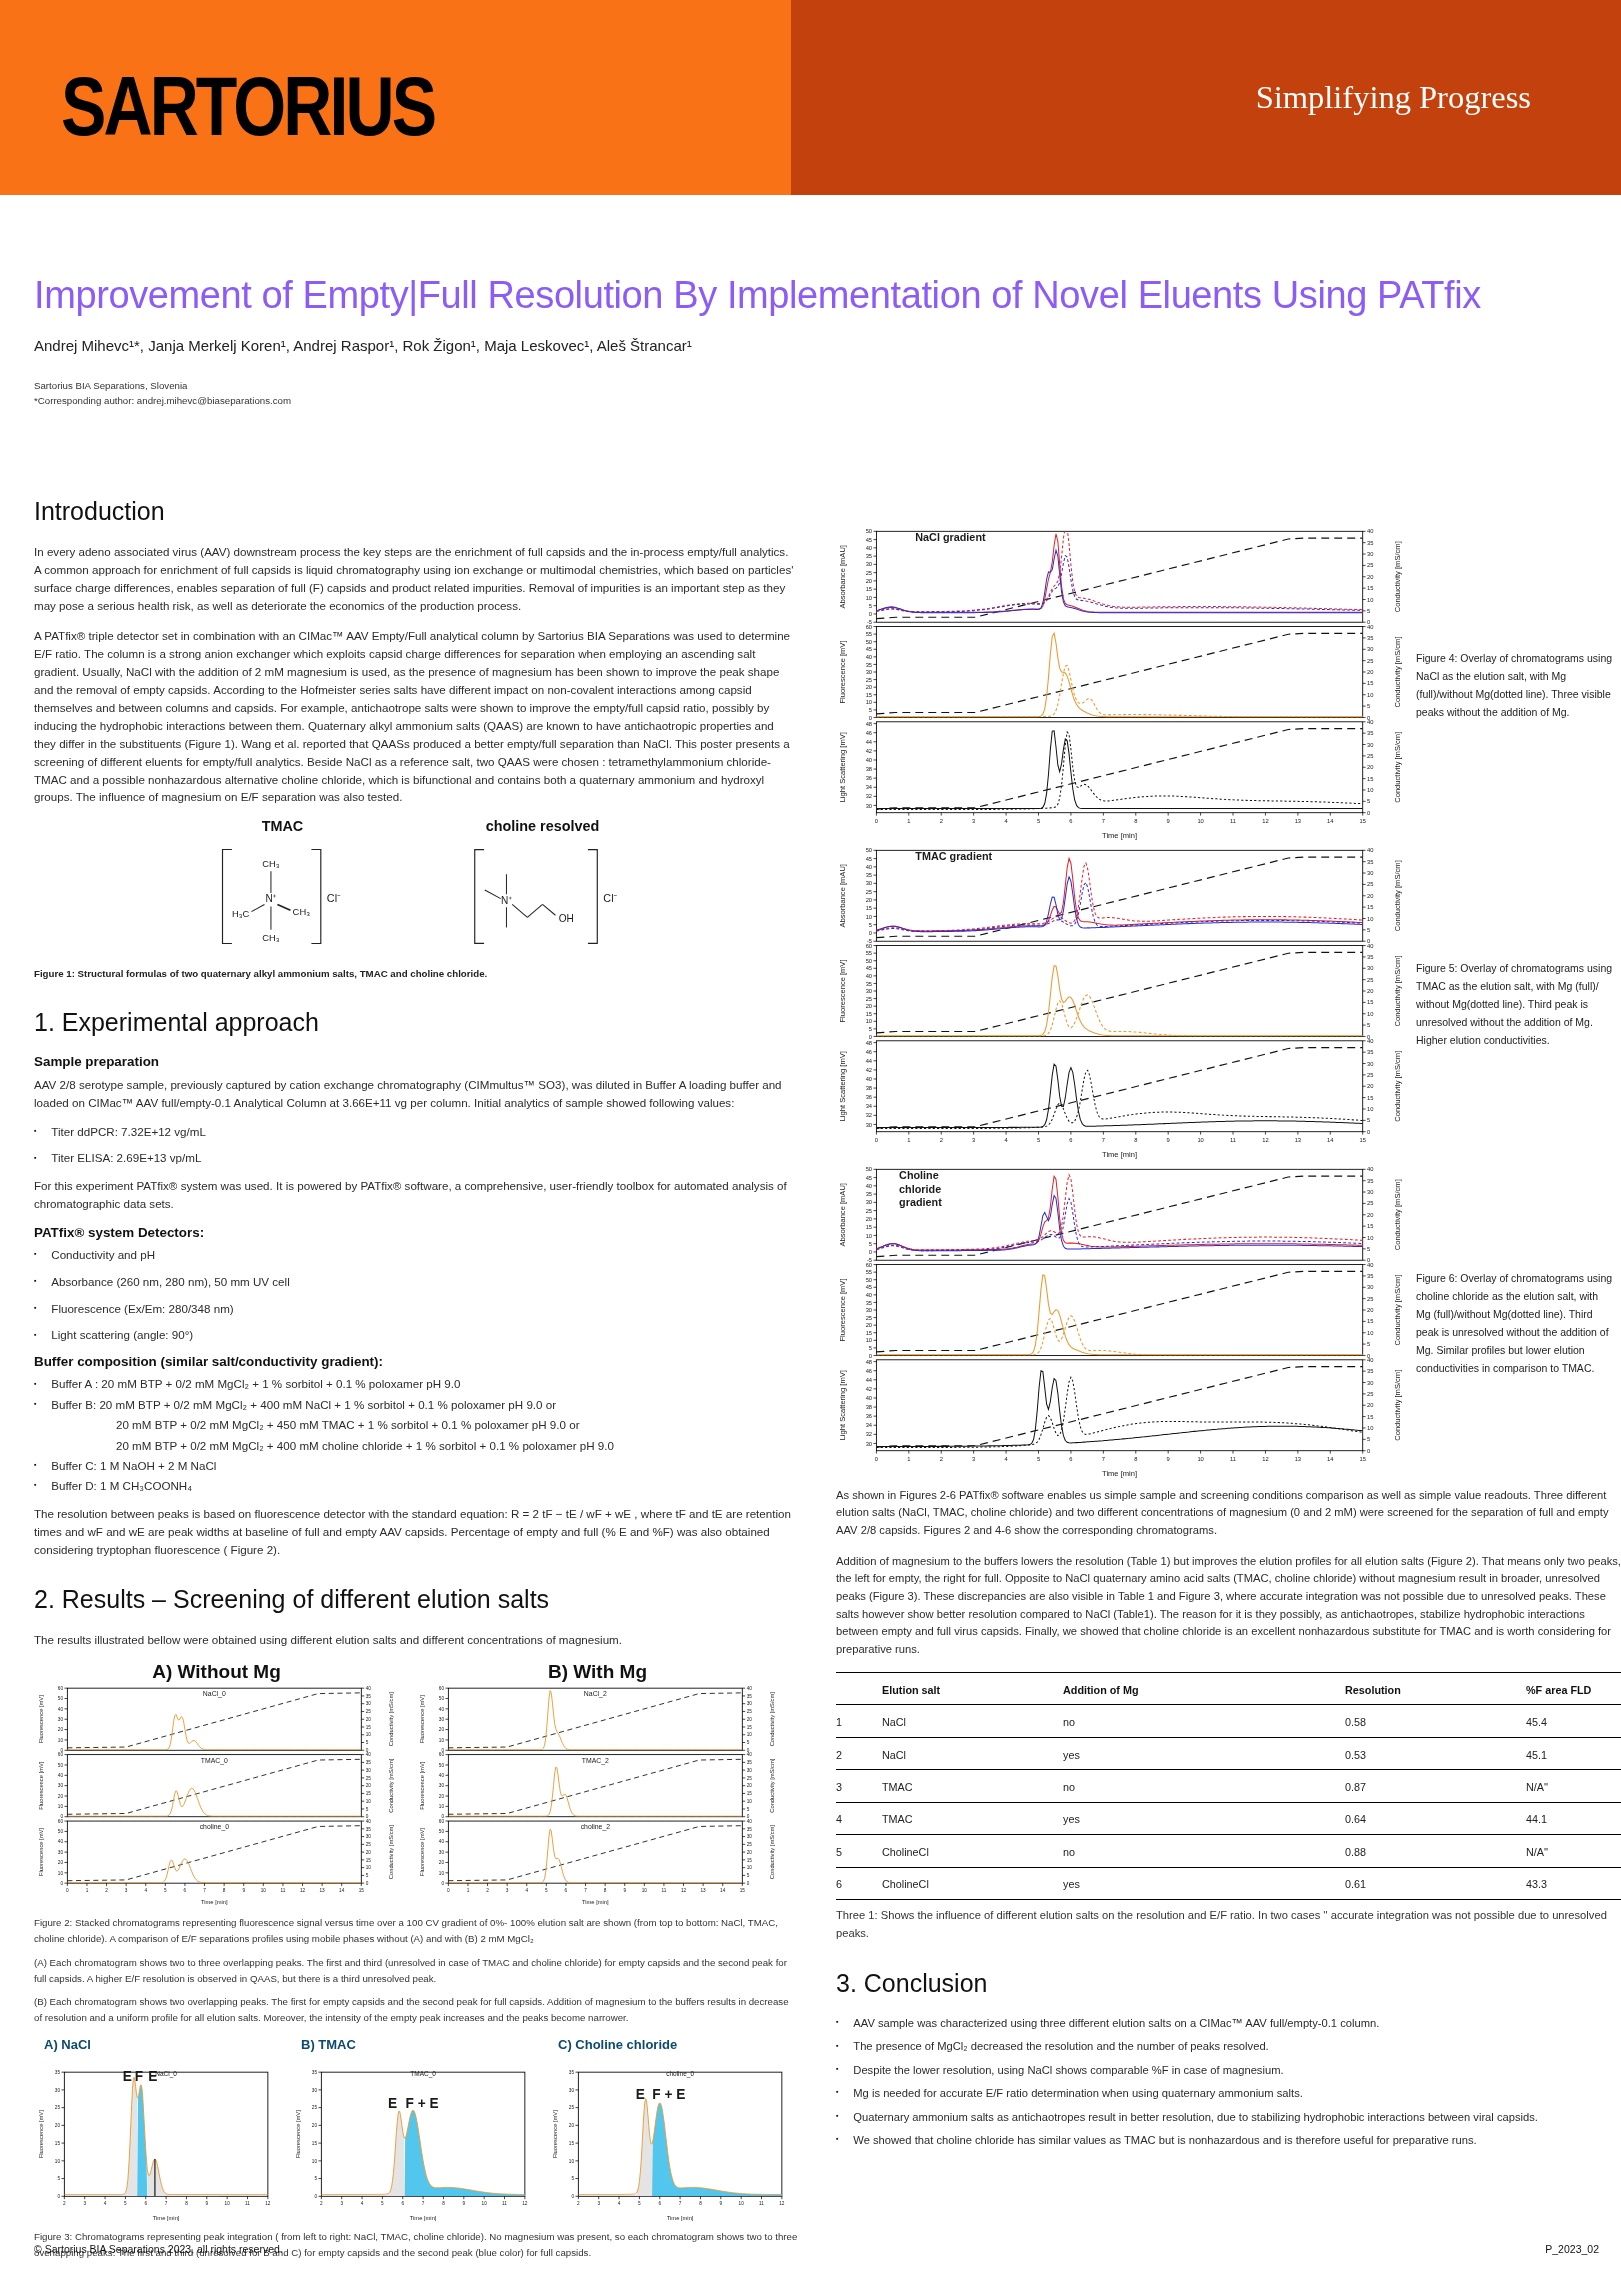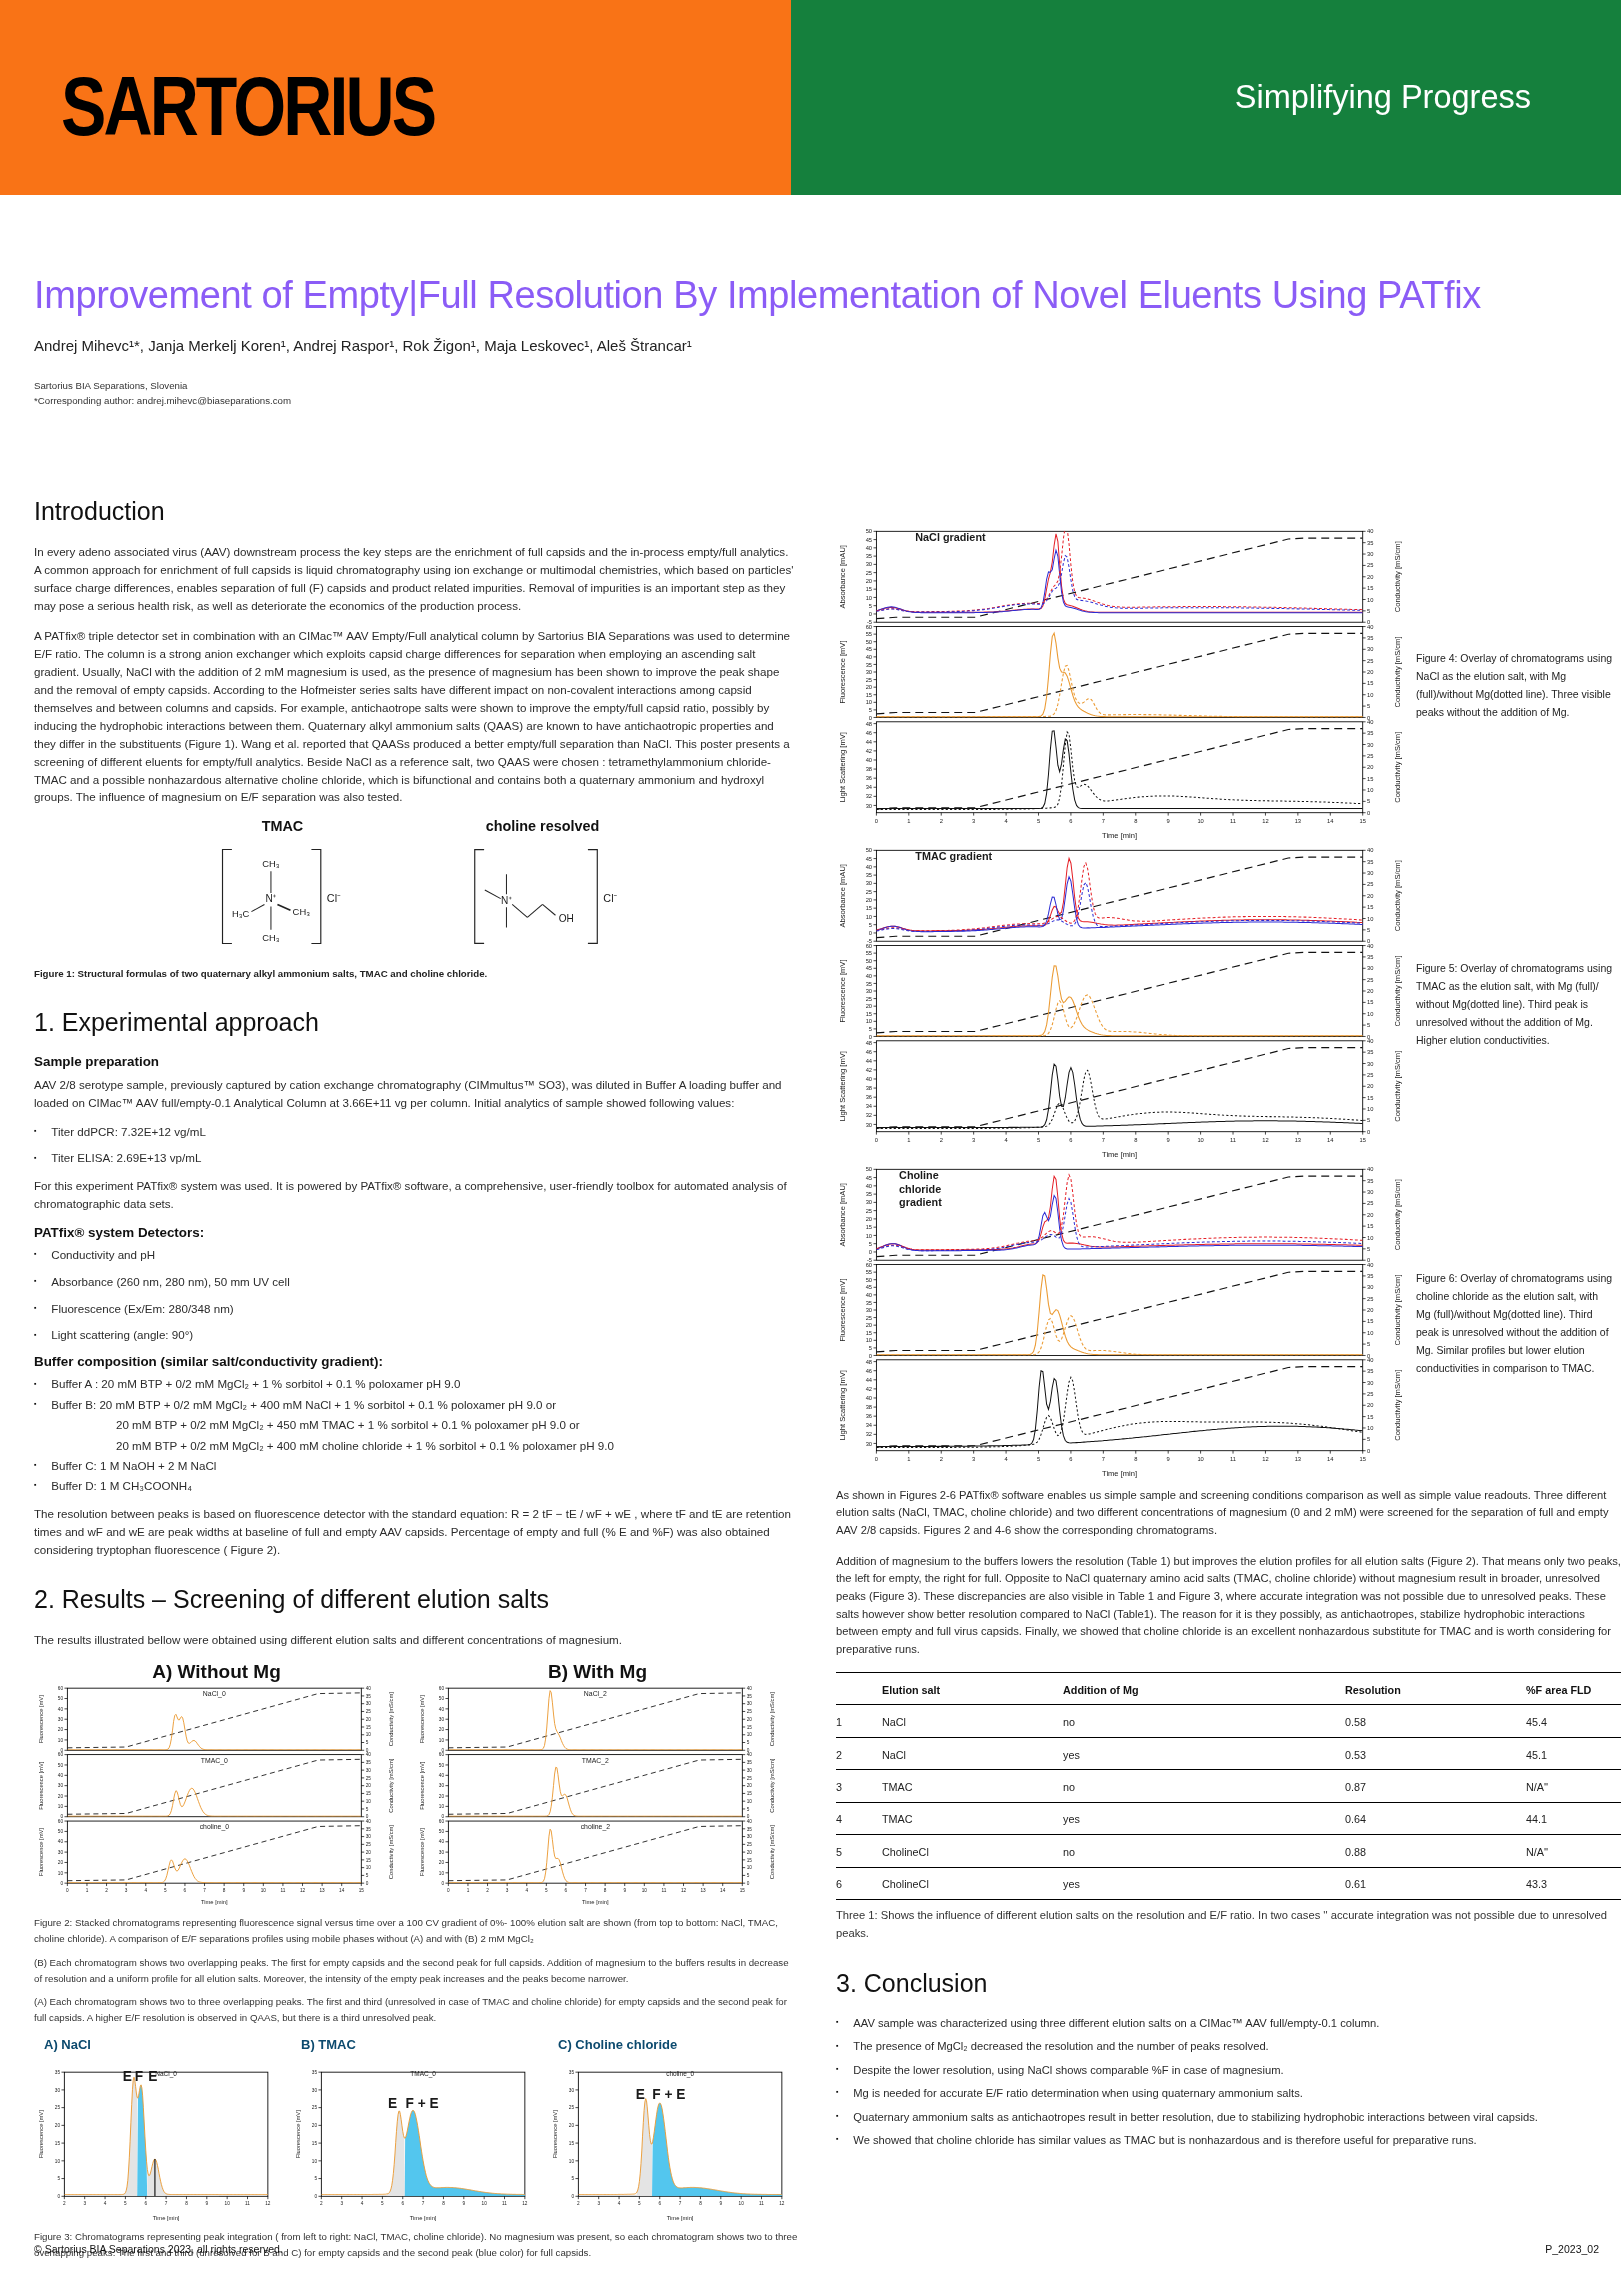--- a/index.html
+++ b/index.html
@@ -9,21 +9,21 @@
     font-family:"Liberation Sans", sans-serif;
   }
   
   .hdr{position:absolute;top:0;left:0;width:1621px;height:195px;display:flex;}
   .hdr-yellow{width:791px;background:#f97316;position:relative;}
   .logo{
     position:absolute;left:61px;top:58px;
     font-size:68px;font-weight:700;letter-spacing:-2.9px;color:#000;
     transform:scaleY(1.22);transform-origin:left top;
   }
-  .hdr-black{flex:1;background:#15803d;display:flex;align-items:center;justify-content:flex-end;padding-right:90px;}
+  .hdr-black{flex:1;background:#c2410c;display:flex;align-items:center;justify-content:flex-end;padding-right:90px;font-family:Liberation Serif, serif;}
   .tagline{color:#fff;font-size:32.5px;font-weight:400;}
   
   .titleblock{position:absolute;left:34px;top:273px;width:1448px;}
   h1{font-size:38px;font-weight:400;line-height:1.17;margin:0;letter-spacing:-0.4px;color:#8b5cf6;}
   .authors{margin-top:19.5px;font-size:15px;color:#222;}
   .affil1{margin-top:26px;font-size:9.7px;color:#333;}
   .affil2{margin-top:3.6px;font-size:9.7px;color:#333;}
   
   .col-left{position:absolute;left:34px;top:497px;width:764px;}
   .col-right{position:absolute;left:836px;top:529px;width:785px;}
@@ -526,22 +526,22 @@
                 <line x1="425.8666666666667" y1="273" x2="425.8666666666667" y2="277" stroke="#000" stroke-width="1"></line>
                 <text x="425.8666666666667" y="285.5" text-anchor="middle" font-size="6.5">14</text>
                 <line x1="453" y1="273" x2="453" y2="277" stroke="#000" stroke-width="1"></line>
                 <text x="453" y="285.5" text-anchor="middle" font-size="6.5">15</text>
                 <text x="249.5" y="302" text-anchor="middle" font-size="8">Time [min]</text>
               </svg>
             </div>
         </div>
       </div>
       <p class="cap">Figure 2: Stacked chromatograms representing fluorescence signal versus time over a 100 CV gradient of 0%- 100% elution salt are shown (from top to bottom: NaCl, TMAC, choline chloride). A comparison of E/F separations profiles using mobile phases without (A) and with (B) 2 mM MgCl₂</p>
+      <p class="cap">(A) Each chromatogram shows two to three overlapping peaks. The first and third (unresolved in case of TMAC and choline chloride) for empty capsids and the second peak for full capsids. A higher E/F resolution is observed in QAAS, but there is a third unresolved peak.</p>
       <p class="cap">(B) Each chromatogram shows two overlapping peaks. The first for empty capsids and the second peak for full capsids. Addition of magnesium to the buffers results in decrease of resolution and a uniform profile for all elution salts. Moreover, the intensity of the empty peak increases and the peaks become narrower.</p>
-      <p class="cap">(A) Each chromatogram shows two to three overlapping peaks. The first and third (unresolved in case of TMAC and choline chloride) for empty capsids and the second peak for full capsids. A higher E/F resolution is observed in QAAS, but there is a third unresolved peak.</p>
 
       <div class="fig3grid">
         <div>
           <div class="fg-h2">A) NaCl</div>
           <div>
               <svg width="244" height="153" viewBox="0 0 338 212" style="display:block">
                 <clipPath id="fig3ac0">
                   <rect x="42" y="3" width="282" height="172"></rect>
                 </clipPath>
                 <line x1="38" y1="175" x2="42" y2="175" stroke="#000" stroke-width="1"></line>

